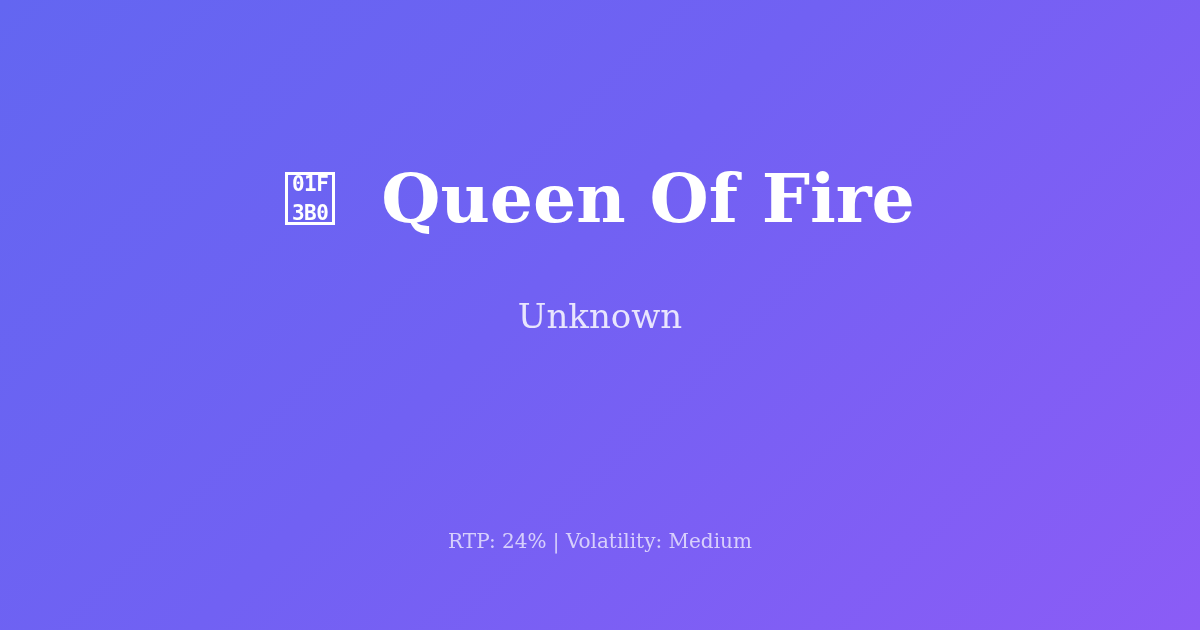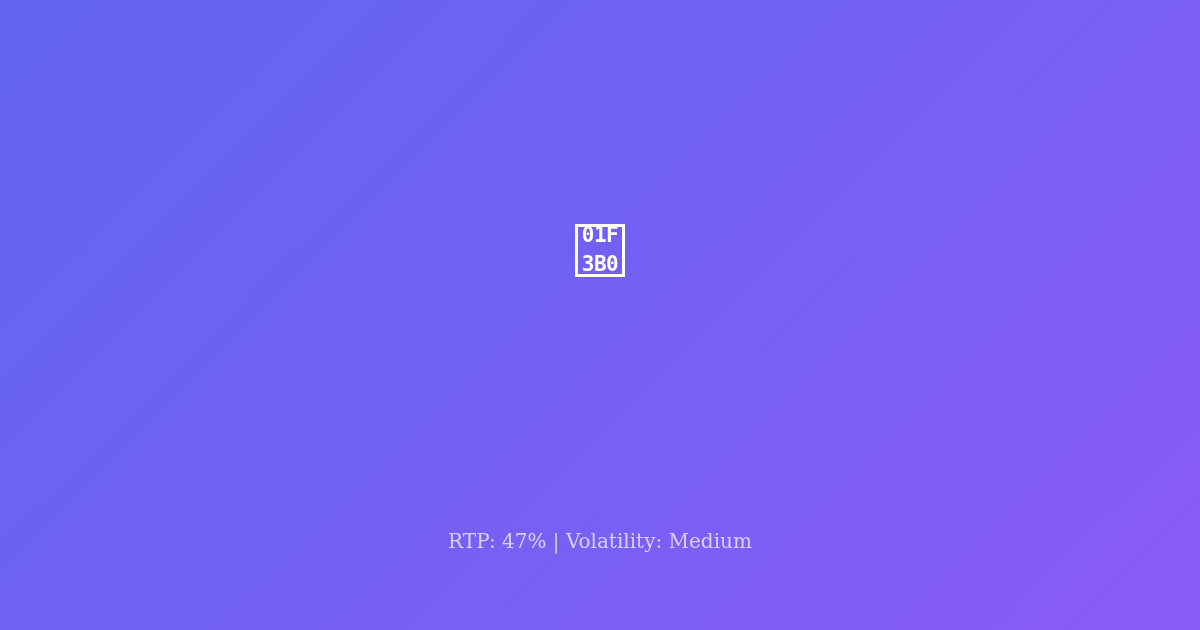--- a/index.html
+++ b/index.html
@@ -129,23 +129,25 @@
 
   <div class="hero">
 
     <div class="title-row">
 
       <span class="tofu">
         <span class="tofu-row">01F</span>
         <span class="tofu-row">3B0</span>
       </span>
 
+      <h1 class="og-title">Queen Of Fire</h1>
 
     </div>
 
+    <p class="og-subtitle">Unknown</p>
 
   </div>
 
   <div class="og-footer">
-    <p class="og-meta">RTP: 47% | Volatility: Medium</p>
+    <p class="og-meta">RTP: 24% | Volatility: Medium</p>
   </div>
 
 </div>
 
 </body></html>

